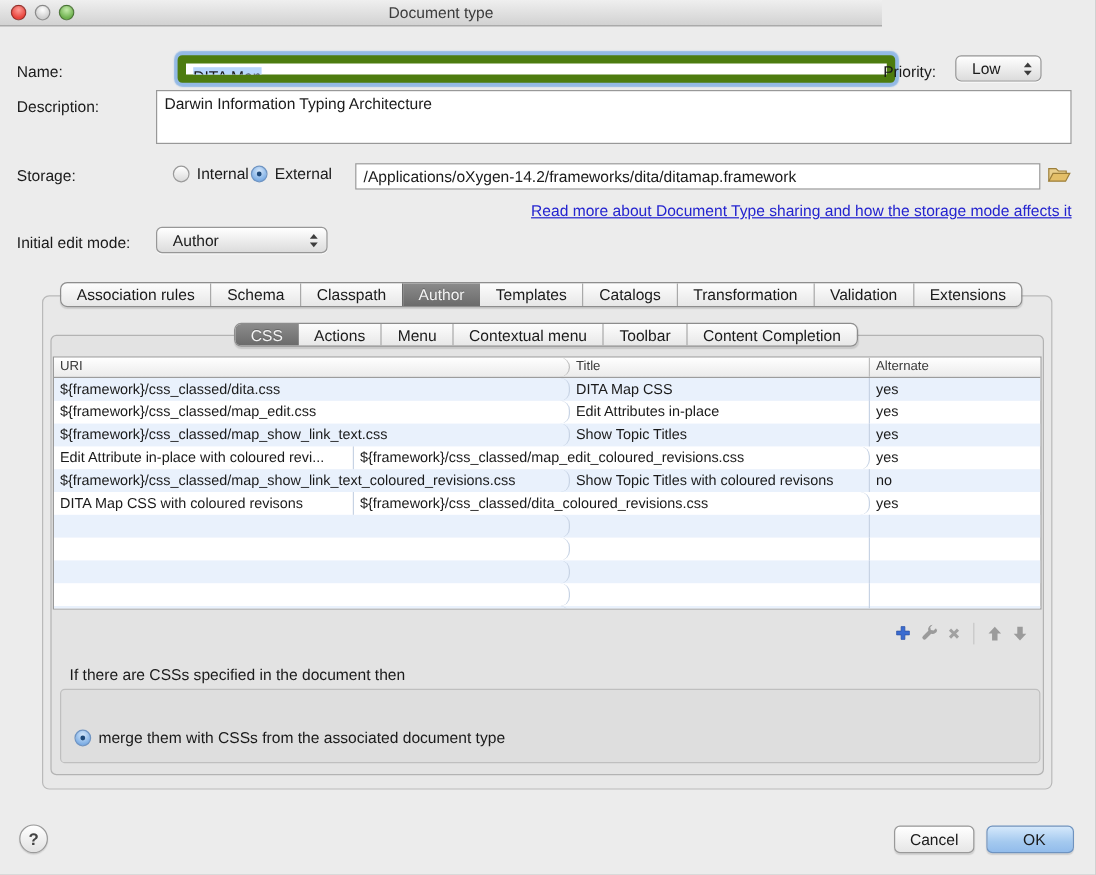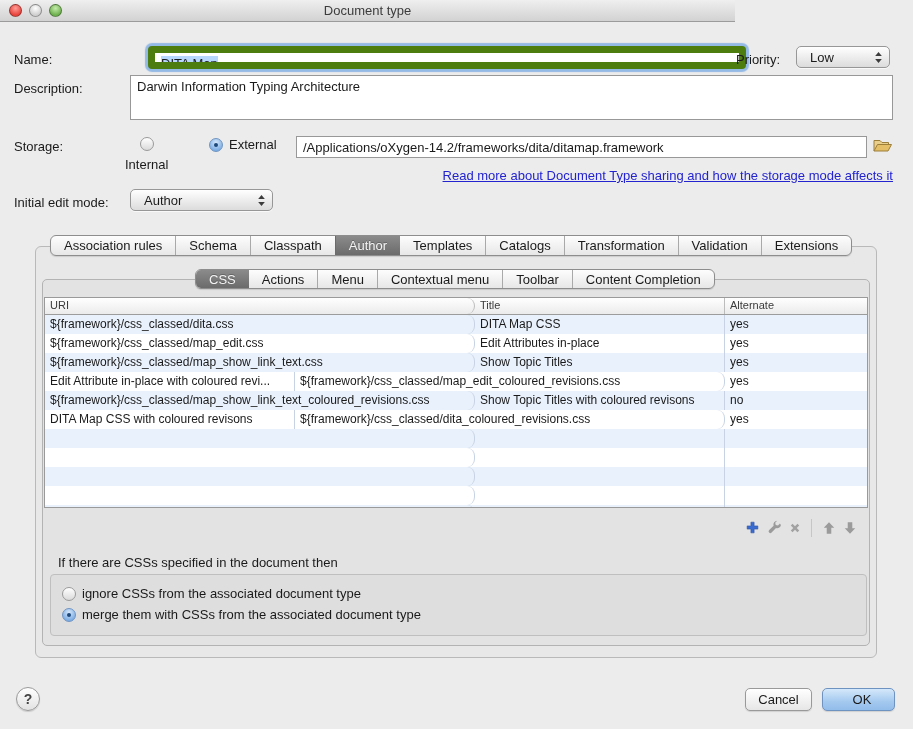--- a/index.html
+++ b/index.html
@@ -147,33 +147,33 @@
       <span class="light gray"></span>
       <span class="light green"></span>
     </div>
     <div class="title">Document type</div>
   </div>
 
   <div class="lbl" style="left:14px; top:52px;">Name:</div>
   <div class="field focused" style="left:130px; top:46px; width:598px; height:23px;"><span class="sel">DITA Map</span></div>
 
   <div class="lbl" style="left:736px; top:52px;">Priority:</div>
-  <div class="popup" style="left:796px; top:46px; width:94px;">
+  <div class="popup" style="left:796px; top:46px; width:72px;">
     <span class="popup-label">Low</span>
     <svg width="9" height="13" viewBox="0 0 9 13">
         <path d="M4.5 1 L7.8 5 H1.2 Z" fill="#3c3c3c"></path>
         <path d="M4.5 12 L1.2 8 H7.8 Z" fill="#3c3c3c"></path>
       </svg>
   </div>
 
   <div class="lbl" style="left:14px; top:81px;">Description:</div>
   <div class="field" style="left:130px; top:75px; width:763px; height:45px;"><span>Darwin Information Typing Architecture</span></div>
 
   <div class="lbl" style="left:14px; top:139px;">Storage:</div>
-  <div class="radio-row" style="left:125px; top:137px;flex-direction:column;">
+  <div class="radio-row" style="left:144px; top:137px;">
     <span class="radio"></span>
     <span>Internal</span>
   </div>
   <div class="radio-row" style="left:209px; top:137px;">
     <span class="radio checked"></span>
     <span>External</span>
   </div>
   <div class="field" style="left:296px; top:136px; width:571px; height:22px;"><span>/Applications/oXygen-14.2/frameworks/dita/ditamap.framework</span></div>
   <div style="position:absolute; left:872px; top:136px;">
     <svg width="21" height="19" viewBox="0 0 21 19">
@@ -303,24 +303,20 @@
     </div>
     <div class="icon-btn">
       <svg width="14" height="14" viewBox="0 0 16 16">
           <path d="M8 14.5 2 8.2 H5.4 V1.5 H10.6 V8.2 H14 Z" fill="#9b9b9b"></path>
         </svg>
     </div>
   </div>
 
   <div class="lbl" style="left:58px; top:555px;">If there are CSSs specified in the document then</div>
   <div class="groupbox"></div>
-  <div class="radio-row" style="left:62px; top:586px;">
-    <span class="radio"></span>
-    <span>ignore CSSs from the associated document type</span>
-  </div>
   <div class="radio-row" style="left:62px; top:607px;">
     <span class="radio checked"></span>
     <span>merge them with CSSs from the associated document type</span>
   </div>
 
   <div class="help-btn">
       <span>?</span>
     </div>
   <div class="btn" style="left:745px; top:688px; width:67px;">
       <span>Cancel</span>

